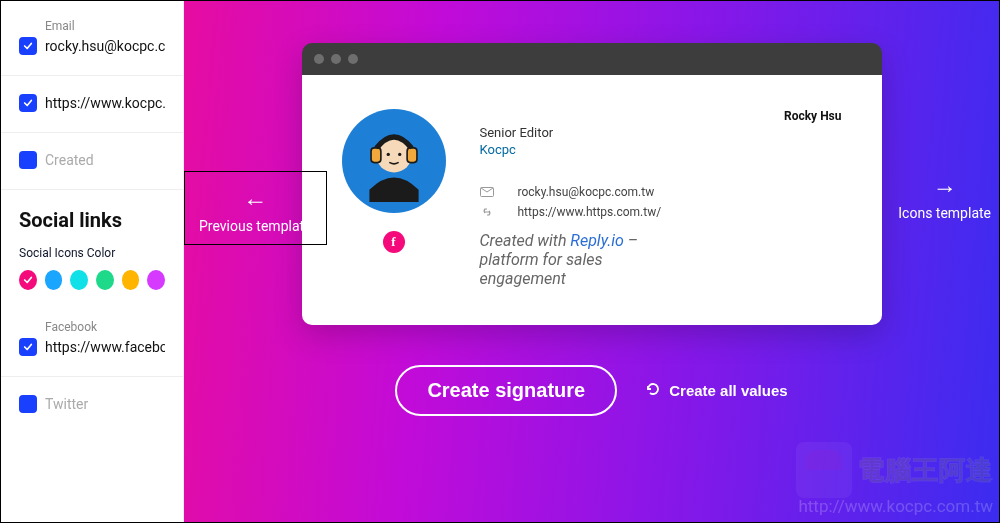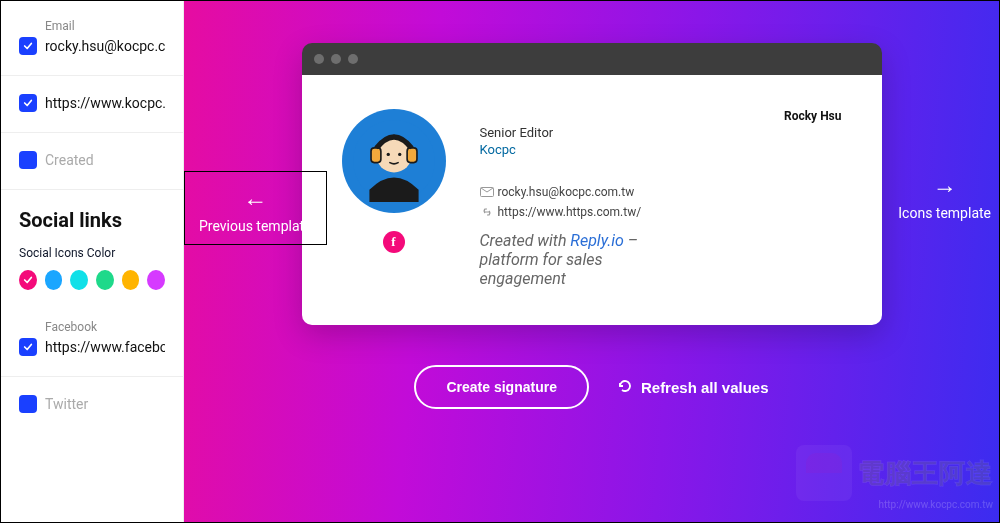--- a/index.html
+++ b/index.html
@@ -31,31 +31,31 @@
 .dot { width: 10px; height: 10px; border-radius: 50%; background: #6e6e6e; }
 .win-body { background: #fff; padding: 34px 40px 30px; display: flex; gap: 34px; min-height: 250px; }
 .avatar-col { display: flex; flex-direction: column; align-items: center; gap: 18px; }
 .avatar { width: 104px; height: 104px; border-radius: 50%; background: #1e7fd6; display: flex; align-items: center; justify-content: center; overflow: hidden; }
 .avatar svg { width: 82px; height: 82px; }
 .fb { width: 22px; height: 22px; border-radius: 50%; background: #f40a7a; color: #fff; display: flex; align-items: center; justify-content: center; font-weight: 700; font-size: 13px; font-family: Georgia, serif; }
 .info-col { flex: 1; }
 .name { font-size: 12px; font-weight: 700; color: #111; margin-bottom: 2px; text-align: right; }
 .role { font-size: 13px; color: #333; margin-bottom: 2px; }
 .company { font-size: 13px; color: #0369a1; margin-bottom: 28px; }
-.contact { font-size: 12px; color: #444; display: flex; align-items: center; gap: 4px; margin-bottom: 6px; }
+.contact { font-size: 12px; color: #444; display: flex; align-items: center; gap: 24px; margin-bottom: 6px; }
 .contact .ic { width: 14px; height: 12px; display: inline-flex; align-items: center; justify-content: center; }
 .credit { font-size: 16px; color: #666; font-style: italic; margin-top: 12px; max-width: 180px; }
 .credit a { color: #2a6ed6; text-decoration: none; }
 .actions { display: flex; gap: 28px; align-items: center; margin-top: 40px; }
-.btn-primary { border: 2px solid #fff; color: #fff; background: transparent; padding: 12px 30px; border-radius: 30px; font-size: 14px; font-weight: 700; cursor: pointer; }
+.btn-primary { border: 2px solid #fff; color: #fff; background: transparent; padding: 12px 30px; border-radius: 30px; font-size: 20px; font-weight: 700; cursor: pointer; }
 .btn-secondary { color: #fff; background: none; border: none; font-size: 15px; font-weight: 600; cursor: pointer; display: flex; align-items: center; gap: 8px; }
 .btn-secondary .ric { display: inline-block; }
-.watermark { position: absolute; right: 6px; bottom: 12px; opacity: .4; pointer-events: none; }
+.watermark { position: absolute; right: 6px; bottom: 6px; opacity: .4; pointer-events: none; }
 .watermark .wm-text { font-size: 26px; font-weight: 800; color: rgba(0,0,0,.5); -webkit-text-stroke: 1px rgba(255,255,255,.3); letter-spacing: 1px; }
-.watermark .wm-url { font-size: 10px; color: rgba(255,255,255,.5); text-align: right; margin-top: -2px; }
+.watermark .wm-url { font-size: 17px; color: rgba(255,255,255,.5); text-align: right; margin-top: -2px; }
 .wm-face { width: 56px; height: 56px; border-radius: 8px; background: rgba(255,255,255,.12); display: inline-block; vertical-align: middle; margin-right: 6px; position: relative; }
 .wm-face::before { content: ""; position: absolute; top: 8px; left: 10px; width: 36px; height: 20px; border-radius: 10px 10px 0 0; background: rgba(255,0,120,.15); }
 </style>
 </head>
 <body>
 
 <div class="app">
   <aside class="sidebar">
 
     <div class="field">
@@ -205,21 +205,21 @@
 
     <div class="actions">
       <button class="btn-primary">Create signature</button>
       <button class="btn-secondary">
         <span class="ric">
           <svg width="16" height="16" viewBox="0 0 16 16">
               <path d="M3 8 A5 5 0 1 1 5 12" fill="none" stroke="#fff" stroke-width="1.8"></path>
               <path d="M3 5 L3 8 L6 8" fill="none" stroke="#fff" stroke-width="1.8"></path>
             </svg>
         </span>
-        <span>Refresh all values</span>
+        <span>Create all values</span>
       </button>
     </div>
 
     <div class="watermark">
       <div style="display:flex;align-items:center;">
         <span class="wm-face"></span>
         <span class="wm-text">電腦王阿達</span>
       </div>
       <div class="wm-url">http://www.kocpc.com.tw</div>
     </div>

